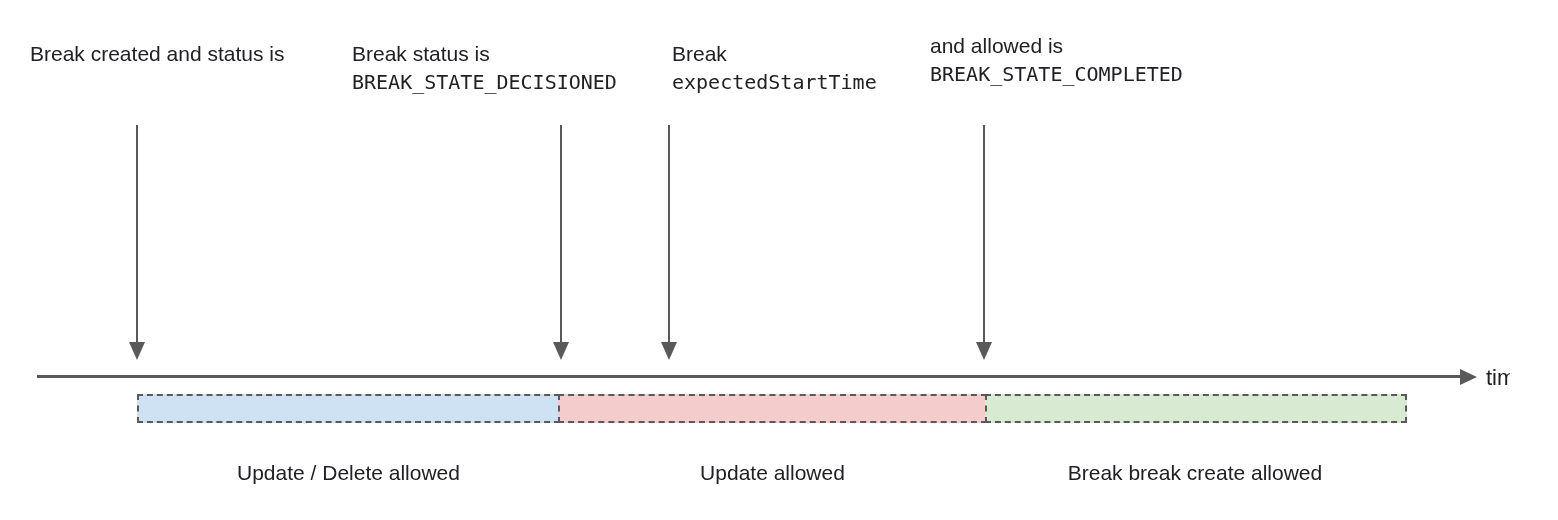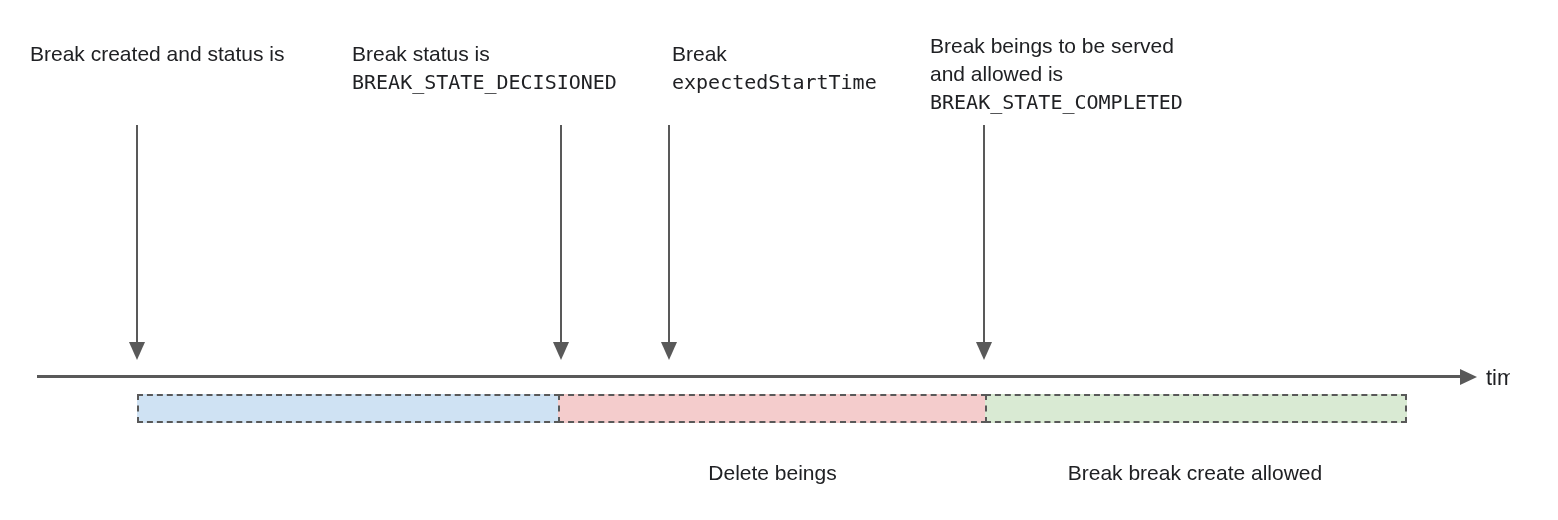--- a/index.html
+++ b/index.html
@@ -104,21 +104,20 @@
     <div class="sans">Break status is</div>
     <div class="mono">BREAK_STATE_DECISIONED</div>
   </div>
 
   <div class="ann" style="left:672px; top:40px">
     <div class="sans">Break</div>
     <div class="mono">expectedStartTime</div>
   </div>
 
   <div class="ann" style="left:930px; top:32px">
-    <div class="sans">Break beings to be served</div>
     <div class="sans">and allowed is</div>
     <div class="mono">BREAK_STATE_COMPLETED</div>
   </div>
 
   <div class="varrow" style="left:129px">
     <div class="shaft"></div>
     <div class="head"></div>
   </div>
   <div class="varrow" style="left:553px">
     <div class="shaft"></div>
@@ -134,16 +133,17 @@
   </div>
 
   <div class="axis"></div>
   <div class="axis-head"></div>
   <div class="axis-label sans">time</div>
 
   <div class="seg" style="left: 137px; width: 423px; background-color: rgb(207, 226, 243);"></div>
   <div class="seg" style="left: 558px; width: 429px; background-color: rgb(244, 204, 204);"></div>
   <div class="seg" style="left: 985px; width: 422px; background-color: rgb(217, 234, 211);"></div>
 
-  <div class="seg-label sans" style="left:560px; width:425px">Delete beings</div>
+  <div class="seg-label sans" style="left:137px; width:423px">Update / Delete allowed</div>
+  <div class="seg-label sans" style="left:560px; width:425px">Update allowed</div>
   <div class="seg-label sans" style="left:985px; width:420px">Break break create allowed</div>
 
 </div>
 
 </body></html>

